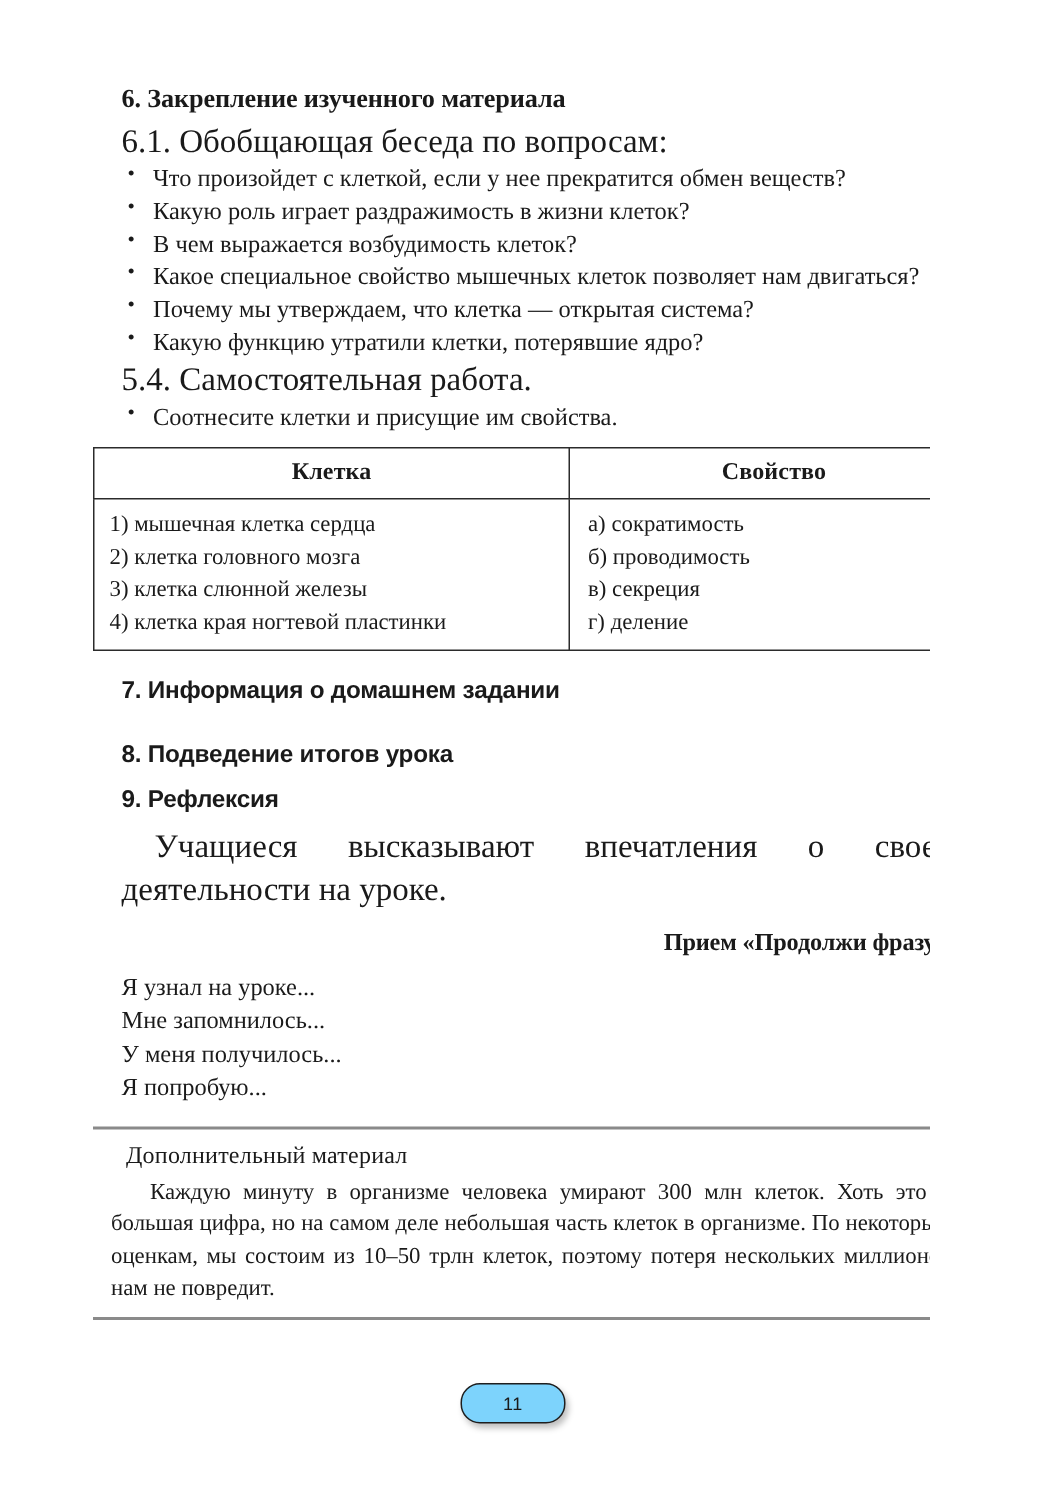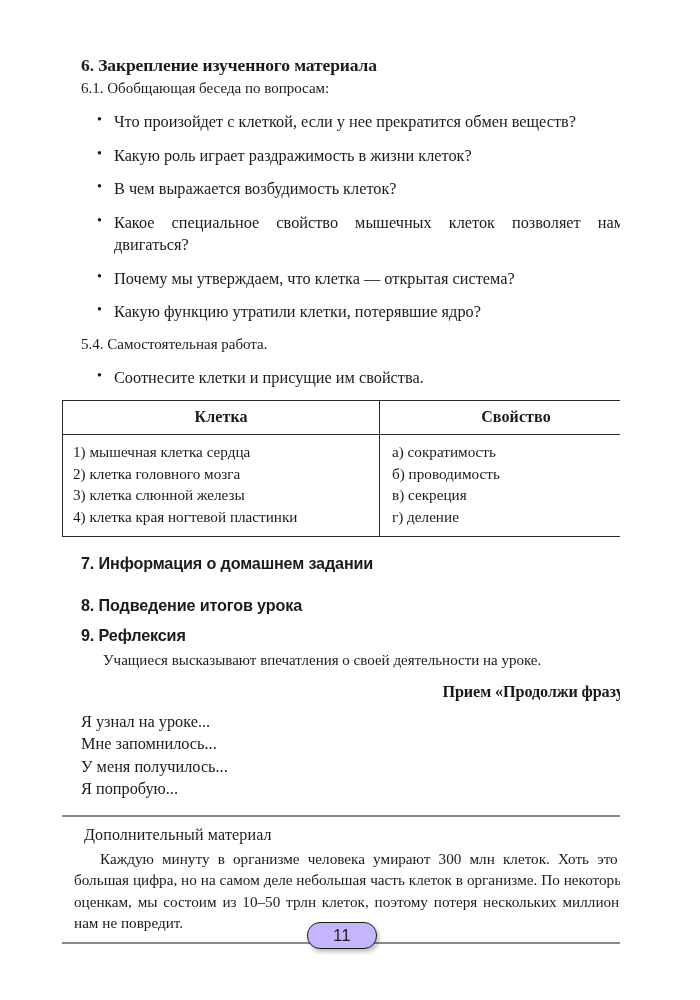--- a/index.html
+++ b/index.html
@@ -48,21 +48,21 @@
     font-weight: bold;
     font-size: 16.2px;
     line-height: 1.25;
     margin: 0;
     padding-left: 19px;
     letter-spacing: -0.15px;
   }
 
   
   .p {
-    font-size: 15px;
+    font-size: 22px;
     line-height: 1.32;
     margin: 0;
     padding-left: 19px;
   }
   .p-indent {
     text-indent: 22px;
     text-align: justify;
   }
   .p-nojust {
     text-align: left;
@@ -72,21 +72,21 @@
   ul.bullets {
     list-style: none;
     margin: 0;
     padding: 0;
   }
   ul.bullets li {
     position: relative;
     font-size: 16.3px;
     line-height: 1.33;
     padding-left: 40px;
-    margin: 12px;
+    margin: 0;
     text-align: justify;
   }
   ul.bullets li.nojust {
     text-align: left;
   }
   ul.bullets li::before {
     content: "\2022";
     position: absolute;
     left: 23px;
     top: 0;
@@ -174,27 +174,27 @@
 
   
   .pagenum {
     position: absolute;
     left: 307px;
     top: 922px;
     width: 68px;
     height: 25px;
     border: 1.6px solid #1e1e1e;
     border-radius: 13px;
-    background: #c4b5fd;
+    background: #7dd3fc;
     box-shadow: 2px 3px 4px rgba(0,0,0,0.26);
     display: flex;
     align-items: center;
     justify-content: center;
     font-family: "Liberation Sans", "DejaVu Sans", sans-serif;
-    font-size: 16px;
+    font-size: 12px;
     color: #1a1a1a;
     letter-spacing: 0.5px;
   }
 </style>
 </head>
 <body>
 
 <div class="page">
   <div class="content">
 

